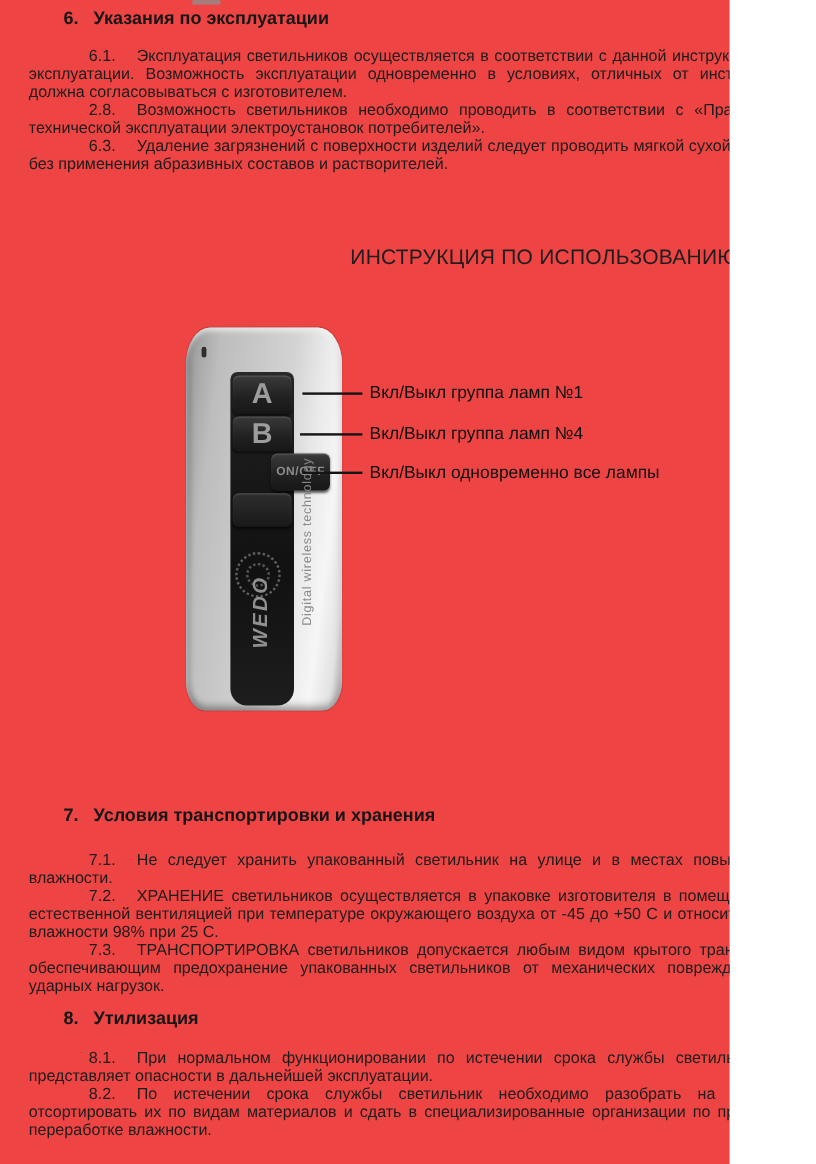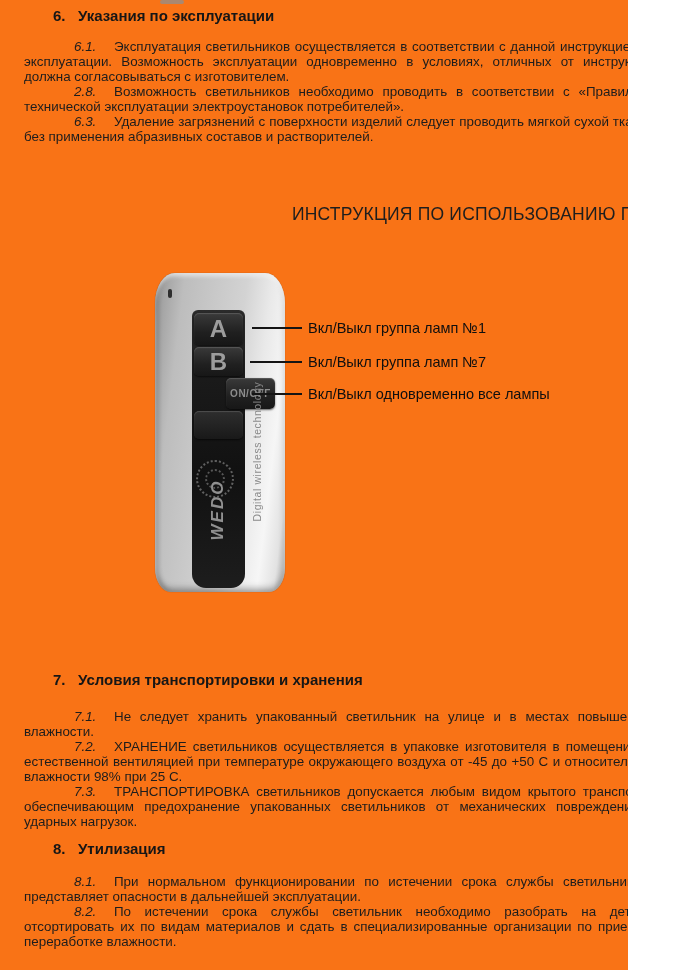--- a/index.html
+++ b/index.html
@@ -1,32 +1,32 @@
 <!DOCTYPE html>
 <html><head>
 <meta charset="utf-8">
 <style>
   html,body { margin:0; padding:0; background:#ffffff; }
   .page {
-    position:relative; width:608px; height:970px; background:#f97316; overflow:hidden;
-    font-family:"Liberation Sans","DejaVu Sans",sans-serif; color:#1c1c1c;padding-left:20px;
+    position:relative; width:608px; height:970px; background:#ef4444; overflow:hidden;
+    font-family:"Liberation Sans","DejaVu Sans",sans-serif; color:#1c1c1c;
   }
   .smudge { position:absolute; left:160px; top:0; width:24px; height:4px;
     background:#8f8f8f; border-radius:2px; opacity:.75; }
 
   
   .sec-heading { position:absolute; left:53px; font-size:15px; font-weight:bold;
     color:#161616; line-height:18px; white-space:nowrap; }
   .sec-num { display:inline-block; width:25px; }
 
   
   .paras { position:absolute; left:24px; width:633px; font-size:13.4px;
     line-height:15px; text-align:justify; color:#1d1d1d; }
   .paras p { margin:0; text-indent:50px; }
-  .pnum { display:inline-block; width:40px; text-indent:0;font-style:italic; }
+  .pnum { display:inline-block; width:40px; text-indent:0; }
 
   
   .pdu-title { position:absolute; left:24px; top:204px; width:633px; text-align:right;
     font-size:17.5px; letter-spacing:.2px; color:#1e1e1e; line-height:20px; }
 
   
   .remote { position:absolute; left:155px; top:273px; width:130px; height:319px;
     border-radius:20px 20px 16px 16px / 30px 30px 24px 24px;
     background:linear-gradient(97deg,#7d7d7d 0%,#9e9e9e 4%,#bdbdbd 18%,#c9c9c9 38%,
       #d3d3d3 55%,#e9e9e9 70%,#f6f6f6 83%,#e2e2e2 93%,#a6a6a6 100%);
@@ -99,21 +99,21 @@
       <div class="swirl"></div>
       <div class="brand">WEDO</div>
     </div>
     <div class="side-text">Digital wireless technology</div>
   </div>
 
   <div class="pline pl-1"></div>
   <div class="pline pl-2"></div>
   <div class="pline pl-3"></div>
   <div class="plabel plabel-1">Вкл/Выкл группа ламп №1</div>
-  <div class="plabel plabel-2">Вкл/Выкл группа ламп №7</div>
+  <div class="plabel plabel-2">Вкл/Выкл группа ламп №4</div>
   <div class="plabel plabel-3">Вкл/Выкл одновременно все лампы</div>
 
   <div class="sec-heading h-s7">
     <span class="sec-num">7.</span><span>Условия транспортировки и хранения</span>
   </div>
   <div class="paras p-s7">
     <p><span class="pnum">7.1.</span><span>Не следует хранить упакованный светильник на улице и в местах повышенной влажности.</span></p>
     <p><span class="pnum">7.2.</span><span>ХРАНЕНИЕ светильников осуществляется в упаковке изготовителя в помещениях с естественной вентиляцией при температуре окружающего воздуха от -45 до +50 С и относительной влажности 98% при 25 С.</span></p>
     <p><span class="pnum">7.3.</span><span>ТРАНСПОРТИРОВКА светильников допускается любым видом крытого транспорта, обеспечивающим предохранение упакованных светильников от механических повреждений и ударных нагрузок.</span></p>
   </div>

